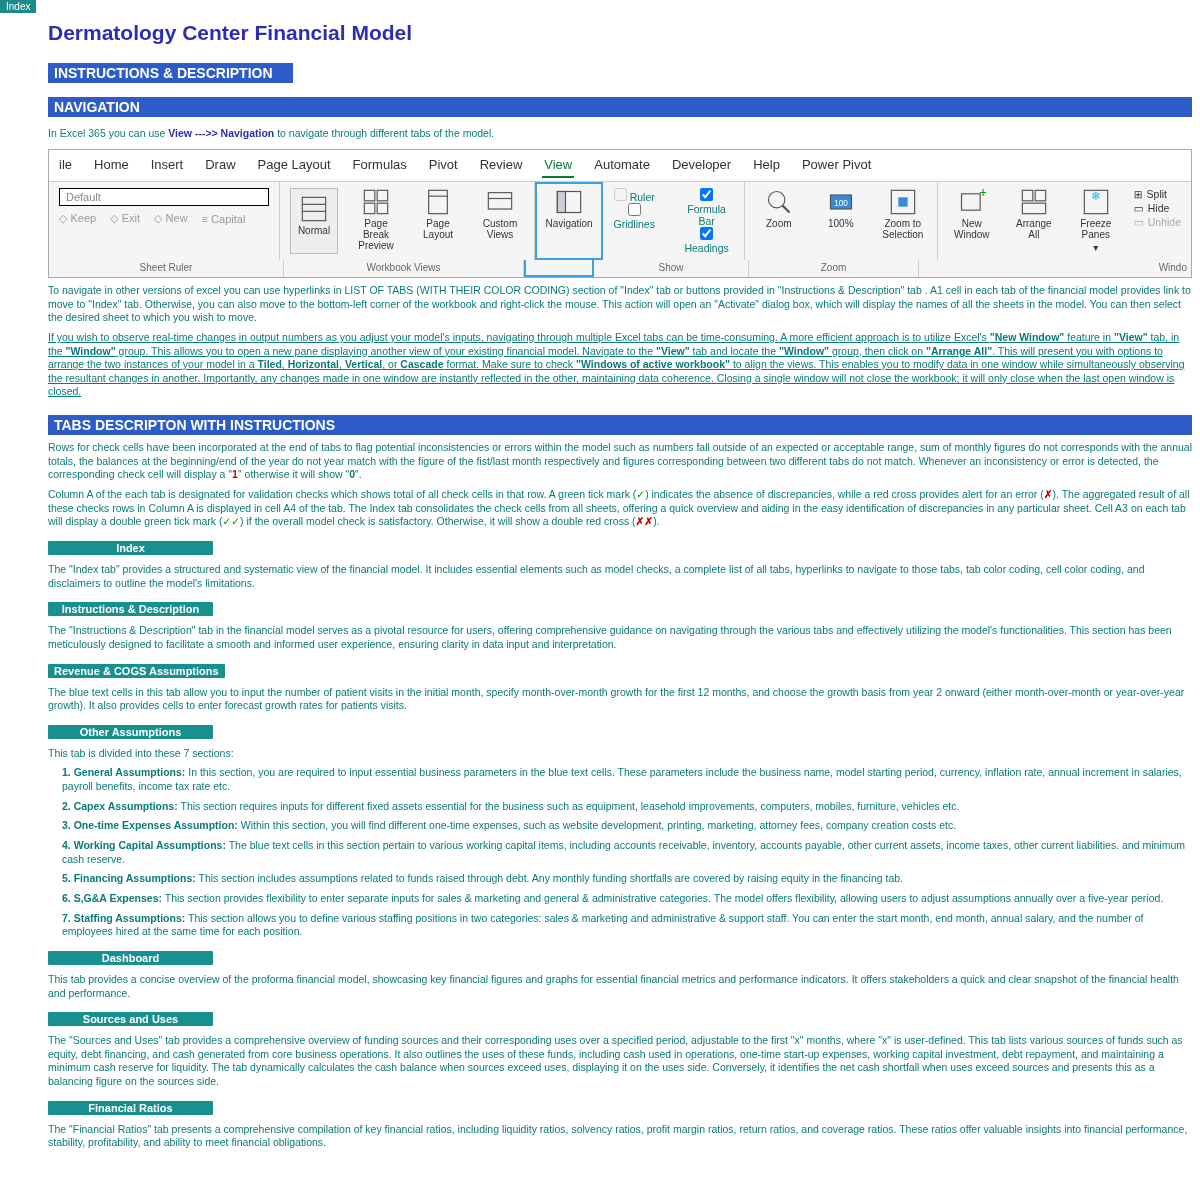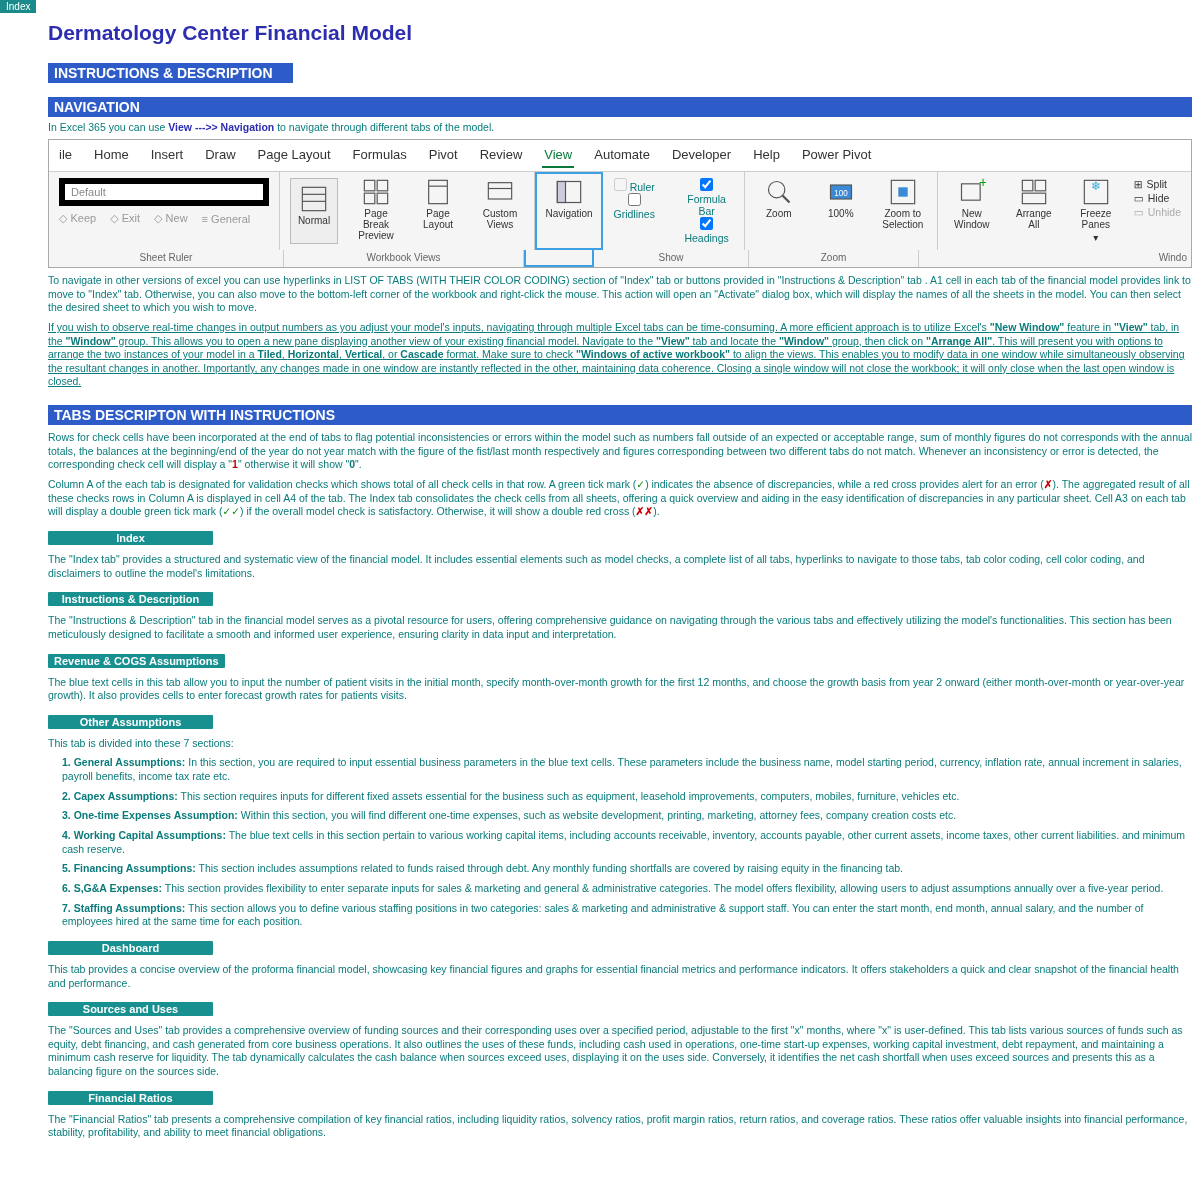--- a/index.html
+++ b/index.html
@@ -3,30 +3,30 @@
 <meta charset="utf-8">
 <style>
   * { margin: 0; padding: 0; box-sizing: border-box; }
   body { font-family: Arial, sans-serif; background: #fff; width: 1200px; height: 1200px; overflow: hidden; position: relative; font-size: 10.5px; }
   .top-tab { background: #1a8a8a; color: #fff; padding: 1px 6px; font-size: 10px; display: inline-block; }
   .content { padding: 0 8px 0 48px; color: #0a7a7a; }
   .main-title { color: #2d2db0; font-size: 21px; font-weight: bold; margin: 8px 0 14px 0; }
   .section-hdr-lg { background: #2d5cc9; color: #fff; font-weight: bold; padding: 2px 6px; font-size: 14px; display: inline-block; min-width: 245px; margin: 4px 0; }
   .section-hdr-full { background: #2d5cc9; color: #fff; font-weight: bold; padding: 2px 6px; font-size: 14px; margin: 4px 0; width: 100%; }
   .sub-hdr { background: #199090; color: #fff; font-weight: bold; padding: 1px 6px; font-size: 11px; display: inline-block; min-width: 165px; text-align: center; margin: 6px 0 2px 0; border-radius: 1px; }
-  .navline { margin: 0 0; }
+  .navline { margin: 10px 0; }
   .blue { color: #2d2db0; font-weight: bold; }
   .ribbon { border: 1px solid #aaa; margin: 6px 0; background: #f5f5f5; font-family: "Segoe UI", Arial, sans-serif; }
   .ribbon-tabs { display: flex; background: #fff; border-bottom: 1px solid #ccc; padding: 3px 8px; gap: 18px; color: #333; font-size: 13px; }
   .ribbon-tabs span { padding: 4px 2px; }
   .ribbon-tabs .active { color: #0a7a3a; border-bottom: 2px solid #0a7a3a; }
   .ribbon-body { display: flex; }
   .ribbon-group { border-right: 1px solid #ccc; padding: 6px 10px; text-align: center; }
   .rg-sheet { width: 235px; text-align: left; }
-  .rg-sheet .dropdown { border: 6px solid #000000; background: #fff; padding: 2px 6px; margin-bottom: 6px; font-size: 11px; color: #888; width: 210px; }
+  .rg-sheet .dropdown { border: 1px solid #000000; background: #fff; padding: 2px 6px; margin-bottom: 6px; font-size: 11px; color: #888; width: 210px; }
   .rg-sheet .btns { display: flex; gap: 14px; color: #999; font-size: 11px; align-items: center; }
   .rg-wviews { display: flex; gap: 14px; }
   .bigbtn { display: flex; flex-direction: column; align-items: center; gap: 2px; color: #333; font-size: 10px; min-width: 48px; }
   .bigbtn svg { width: 28px; height: 28px; }
   .hl-nav { border: 2px solid #3ca0e6; padding: 4px 8px; }
   .rg-zoom { display: flex; gap: 14px; }
   .rg-window { display: flex; gap: 14px; }
   .rg-label { text-align: center; color: #666; font-size: 10px; padding: 2px 0 4px; border-right: 1px solid #ccc; }
   .rg-labels { display: flex; }
   .rg-labels > div { flex: 0 0 auto; }
@@ -77,21 +77,21 @@
       <span>Help</span>
       <span>Power Pivot</span>
     </div>
     <div class="ribbon-body">
       <div class="ribbon-group rg-sheet">
         <div class="dropdown">Default</div>
         <div class="btns">
           <span>◇ <span>Keep</span></span>
           <span>◇ <span>Exit</span></span>
           <span>◇ <span>New</span></span>
-          <span>≡ <span>General</span></span>
+          <span>≡ <span>Capital</span></span>
         </div>
       </div>
       <div class="ribbon-group rg-wviews">
         <div class="bigbtn" style="border:1px solid #bbb;padding:6px;background:#eee">
             <svg viewBox="0 0 24 24">
               <rect x="2" y="2" width="20" height="20" fill="none" stroke="#555"></rect>
               <line x1="2" y1="8" x2="22" y2="8" stroke="#555"></line>
               <line x1="2" y1="14" x2="22" y2="14" stroke="#555"></line>
             </svg>
             <span>Normal</span>

